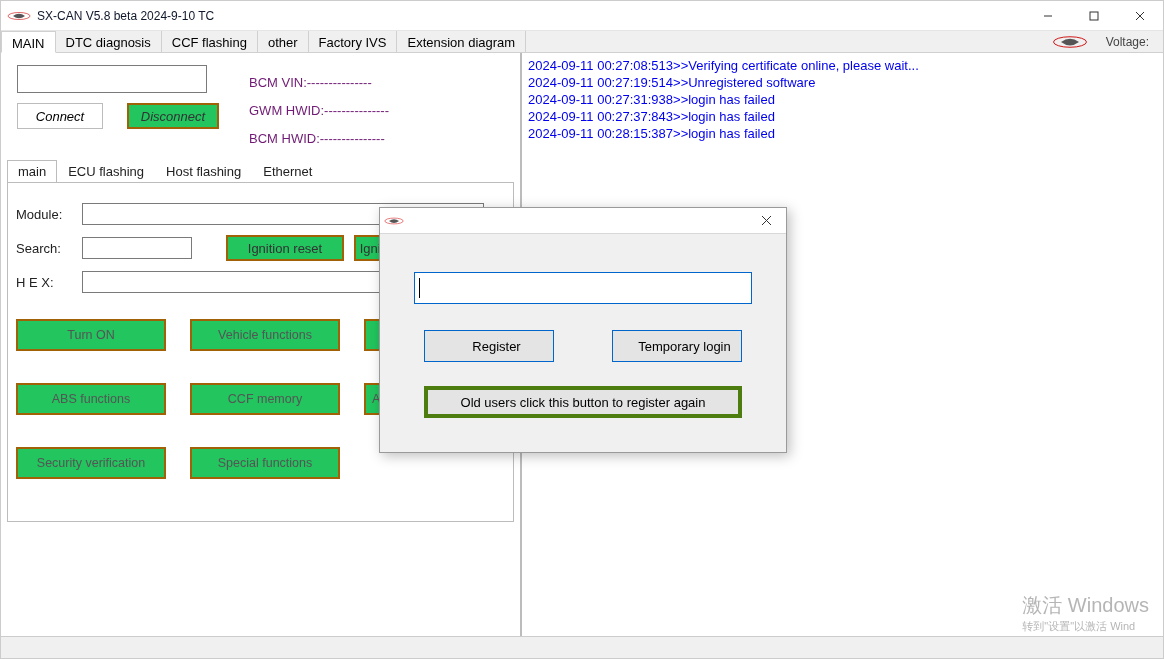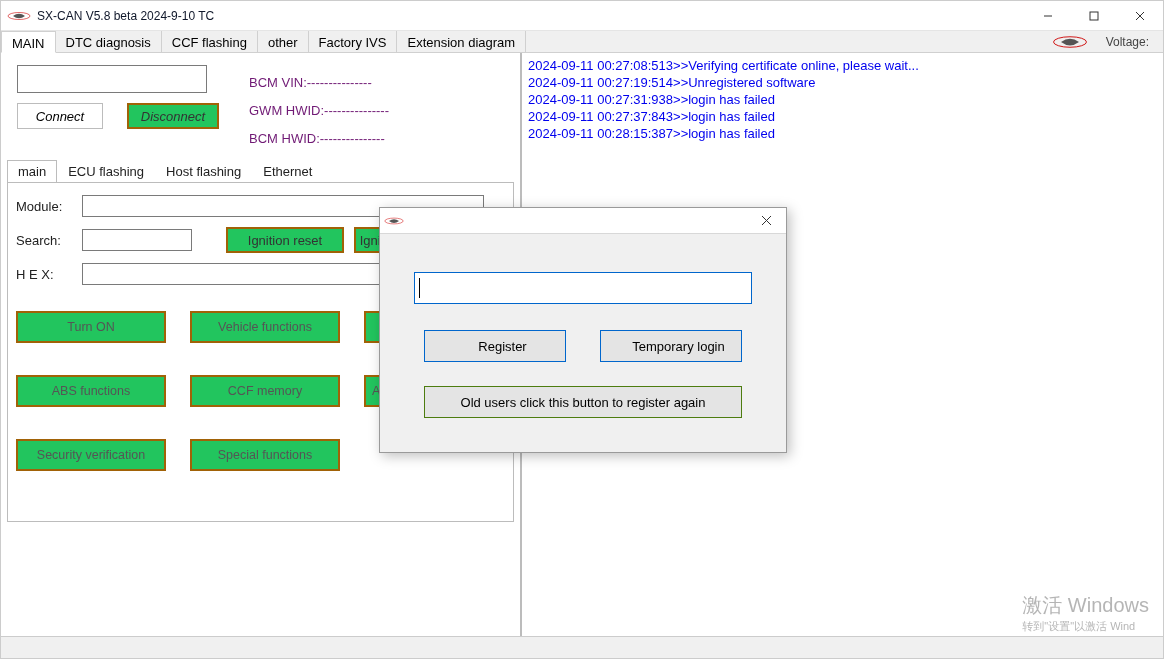--- a/index.html
+++ b/index.html
@@ -102,21 +102,21 @@
   .subtabs{
     margin-top:6px;
     display:flex;align-items:flex-end;height:24px;
   }
   .subtabs .stab{
     padding:3px 10px;font-size:13px;color:#222;border:1px solid transparent;
   }
   .subtabs .stab.active{border:1px solid #bcbcbc;border-bottom:1px solid #fff;background:#fff;}
   .subpanel{
     border:1px solid #bcbcbc;border-top:1px solid #bcbcbc;
-    margin-top:-1px;height:340px;padding:2px 8px 8px 8px;background:#fff;
+    margin-top:-1px;height:340px;padding:10px 8px 8px 8px;background:#fff;
     position:relative;
   }
   .form-row{display:flex;align-items:center;gap:10px;margin:10px 0;}
   .form-row label{width:56px;font-size:13px;color:#222;}
   .form-row .tfield{height:22px;border:1px solid #7a7a7a;background:#fff;}
   .grid-btns{
     display:grid;grid-template-columns:150px 150px 150px;gap:32px 24px;
     margin-top:26px;
   }
   .grid-btns .btn{width:150px;height:32px;font-size:12.5px;color:#555;}
@@ -140,25 +140,25 @@
   .modal .m-title .m-close{width:40px;height:26px;display:flex;align-items:center;justify-content:center;font-size:14px;}
   .modal .m-body{padding:18px 20px 10px 20px;}
   .modal .m-input{
     margin:20px 14px 26px 14px;height:32px;border:1px solid #0066cc;background:#fff;
     display:flex;align-items:center;padding:0 4px;
   }
   .caret{width:1px;height:20px;background:#000;animation:blink 1s step-end infinite;}
   @keyframes blink{50%{opacity:0;}}
   .modal .m-btn-row{display:flex;justify-content:space-between;padding:0 24px;margin-bottom:24px;}
   .modal .m-btn{
-    width:142px;height:32px;border:1px solid #0066cc;background:#e4e4e4;
+    width:130px;height:32px;border:1px solid #0066cc;background:#e4e4e4;
     display:flex;align-items:center;justify-content:center;font-size:13px;padding-left:15px;
   }
   .modal .m-wide{
-    margin:0 24px;height:32px;background:#e4e4e4;border:1px solid #4d7c0f;
+    margin:0 24px;height:32px;background:#e4e4e4;border:4px solid #4d7c0f;
     display:flex;align-items:center;justify-content:center;font-size:13px;
   }
   
   .statusbar{
     position:absolute;left:0;right:0;bottom:0;height:22px;background:#f0f0f0;border-top:1px solid #ccc;
   }
   
   .watermark{
     position:absolute;right:14px;bottom:24px;text-align:left;color:rgba(120,120,120,0.55);
     font-size:20px;z-index:3;pointer-events:none;

